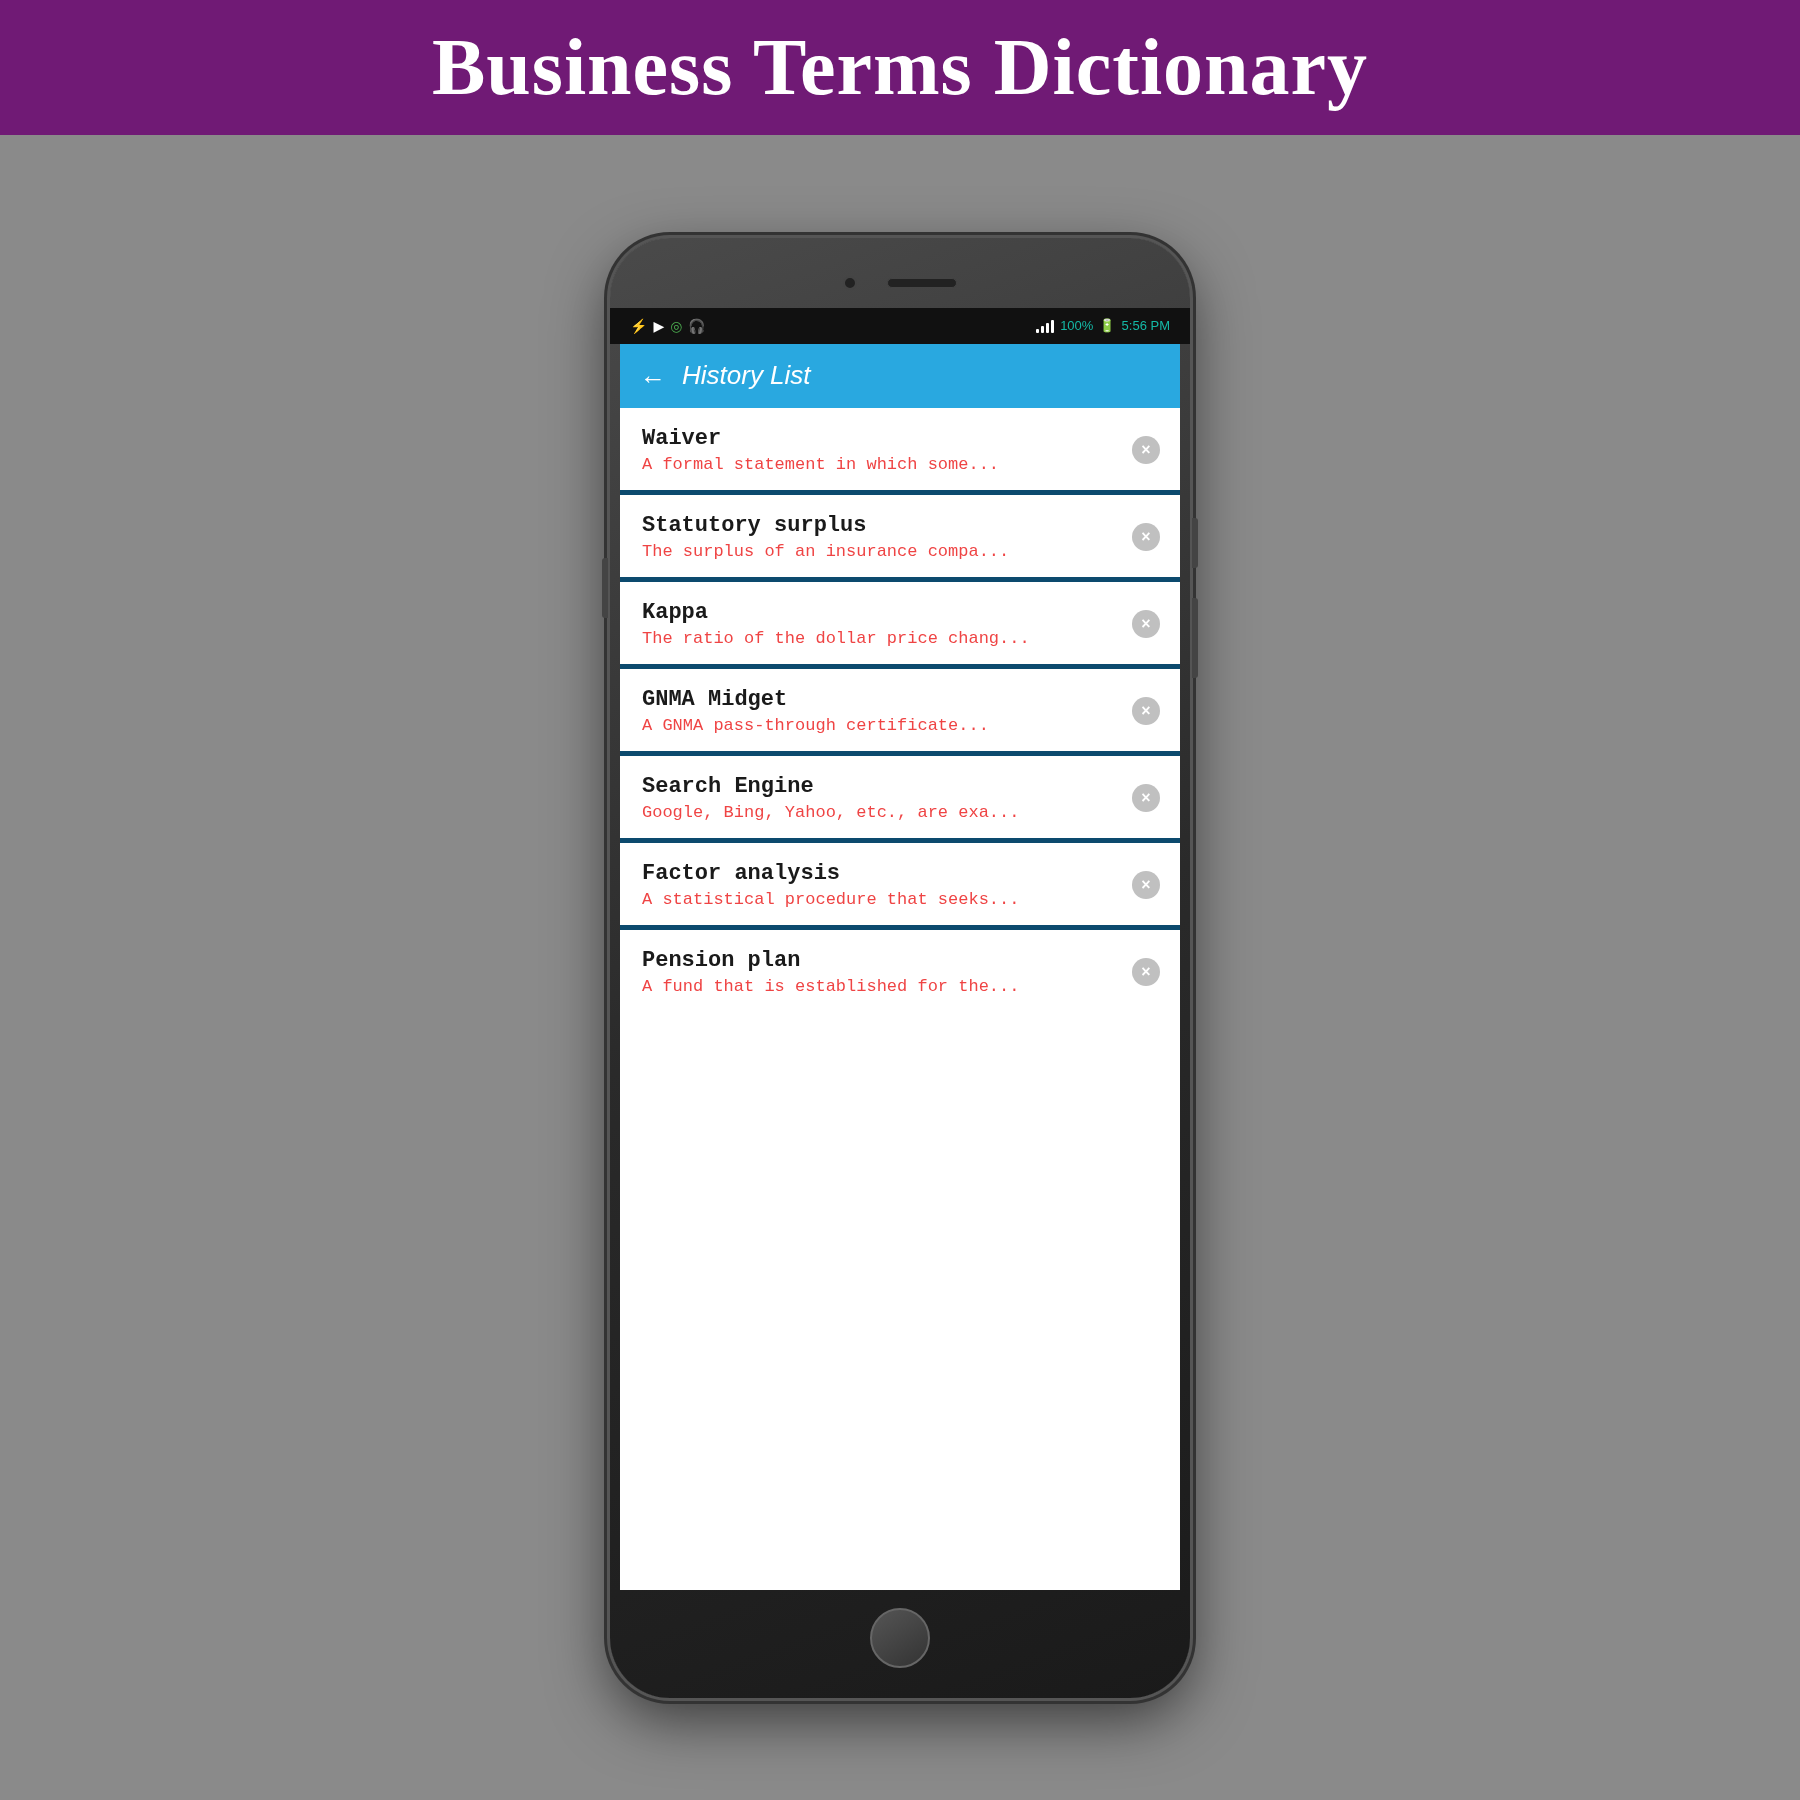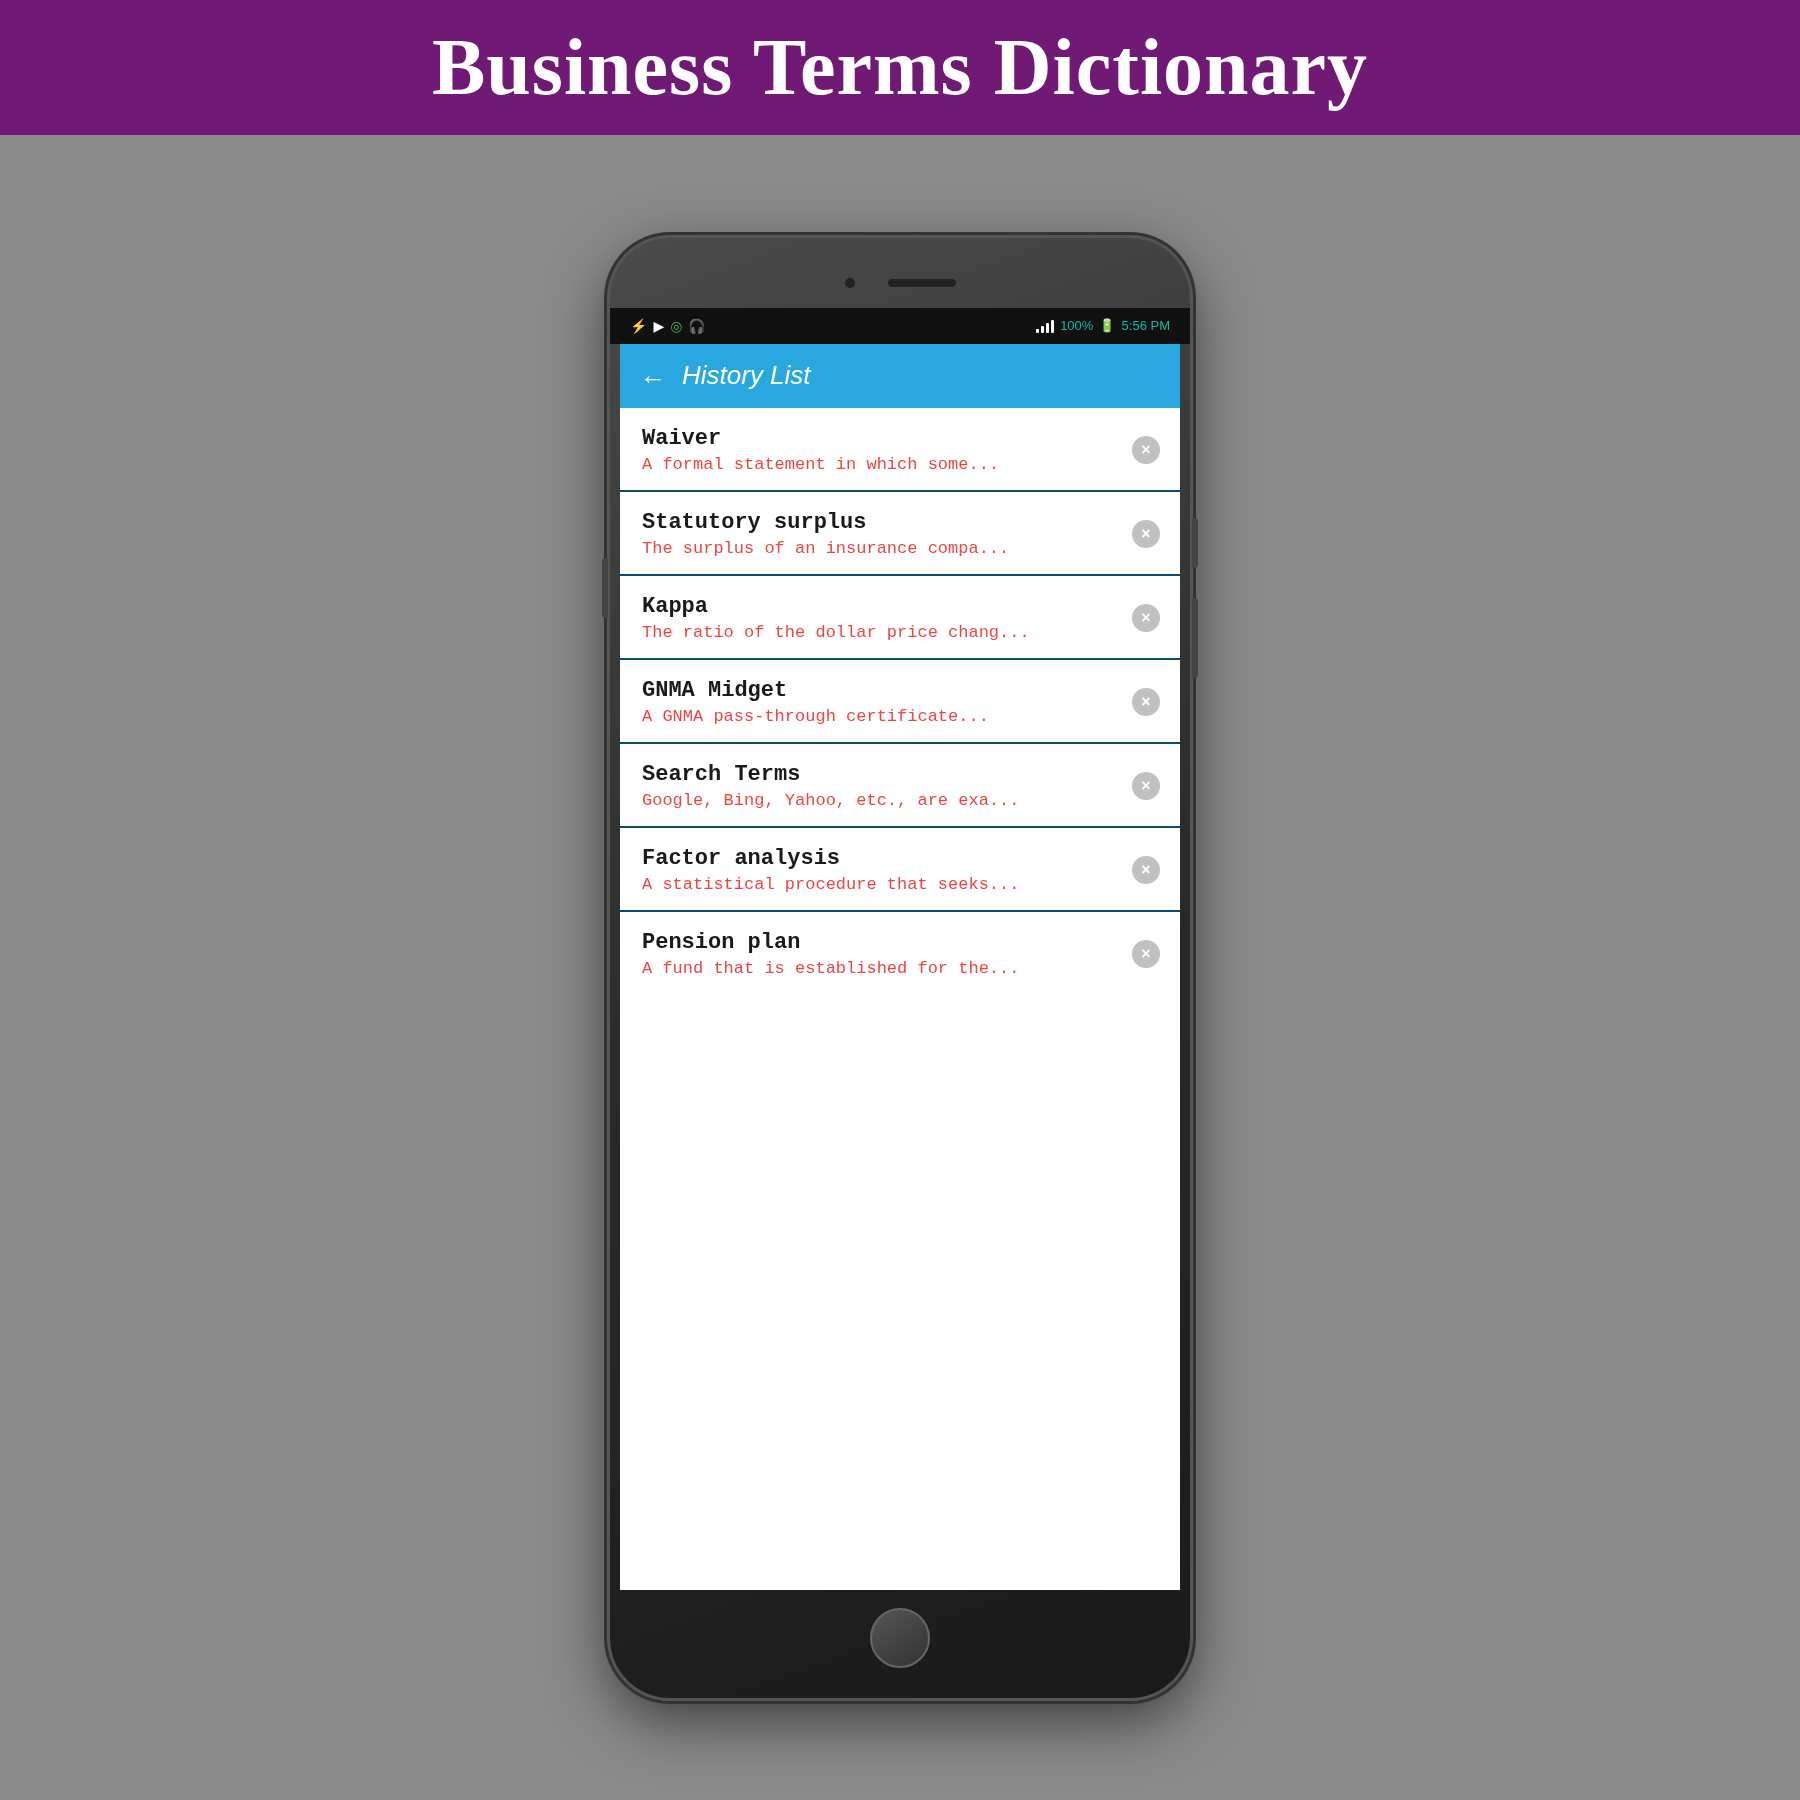--- a/index.html
+++ b/index.html
@@ -177,21 +177,21 @@
       flex: 1;
       overflow-y: auto;
       background: #fff;
     }
 
     .history-item {
       display: flex;
       align-items: center;
       justify-content: space-between;
       padding: 18px 20px 16px 22px;
-      border-bottom: 2px solid #0c4a6e;
+      border-bottom: 5px solid #0c4a6e;
       background: #fff;
       cursor: pointer;
     }
 
     .history-item:last-child {
       border-bottom: none;
       align-items: center;
     }
 
     .history-item-content {
@@ -349,21 +349,21 @@
           </div>
           <div class="history-item">
             <div class="history-item-content">
               <div class="history-item-title">GNMA Midget</div>
               <div class="history-item-desc">A GNMA pass-through certificate...</div>
             </div>
             <div class="close-btn">×</div>
           </div>
           <div class="history-item">
             <div class="history-item-content">
-              <div class="history-item-title">Search Terms</div>
+              <div class="history-item-title">Search Engine</div>
               <div class="history-item-desc">Google, Bing, Yahoo, etc., are exa...</div>
             </div>
             <div class="close-btn">×</div>
           </div>
           <div class="history-item">
             <div class="history-item-content">
               <div class="history-item-title">Factor analysis</div>
               <div class="history-item-desc">A statistical procedure that seeks...</div>
             </div>
             <div class="close-btn">×</div>

